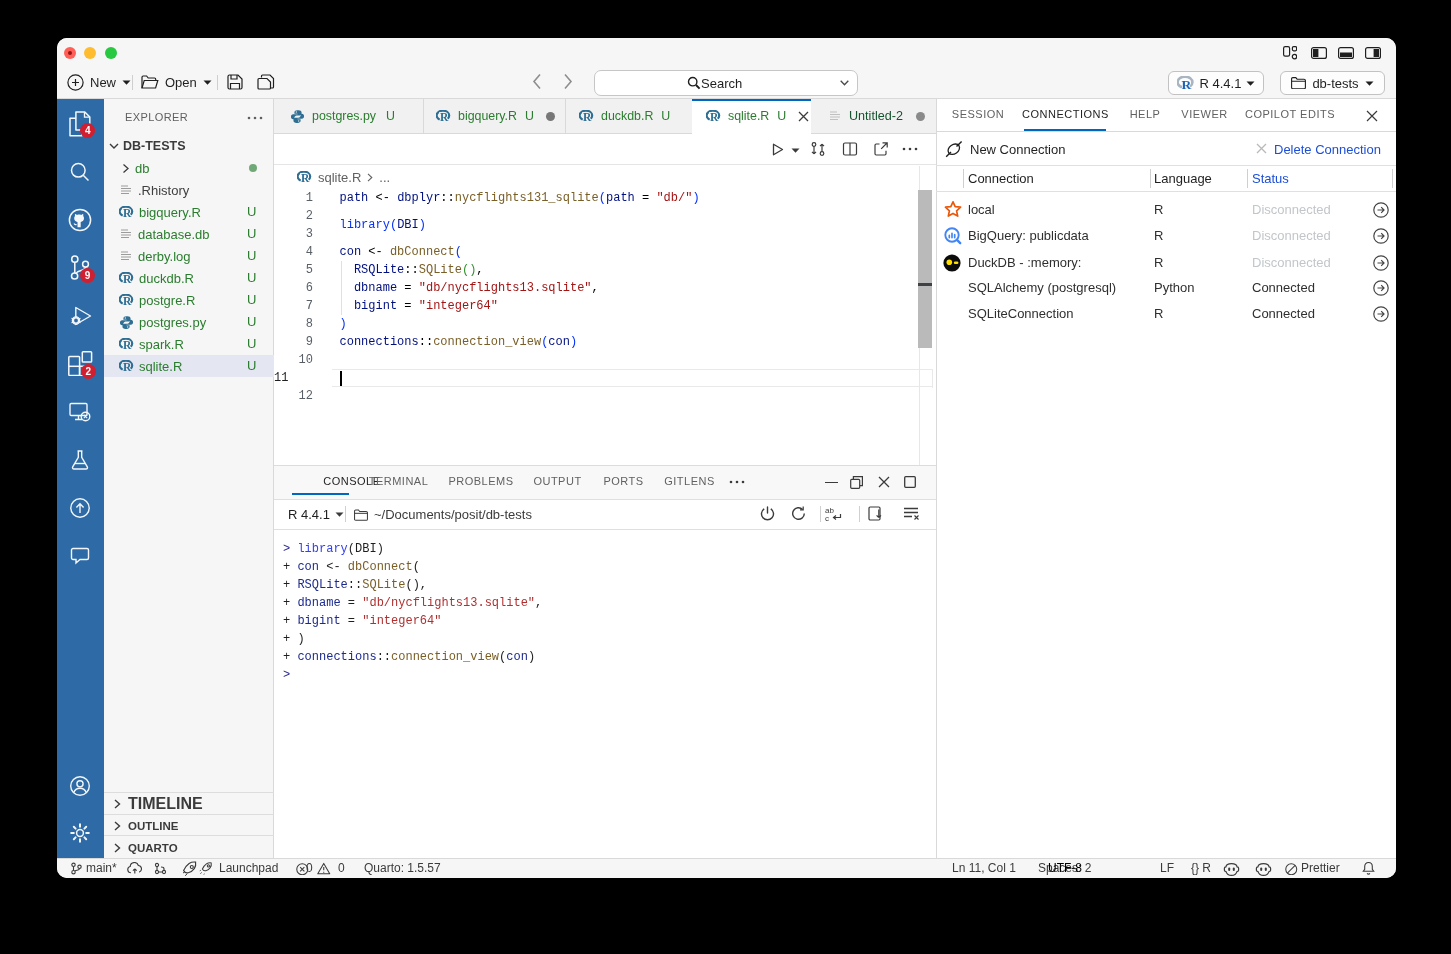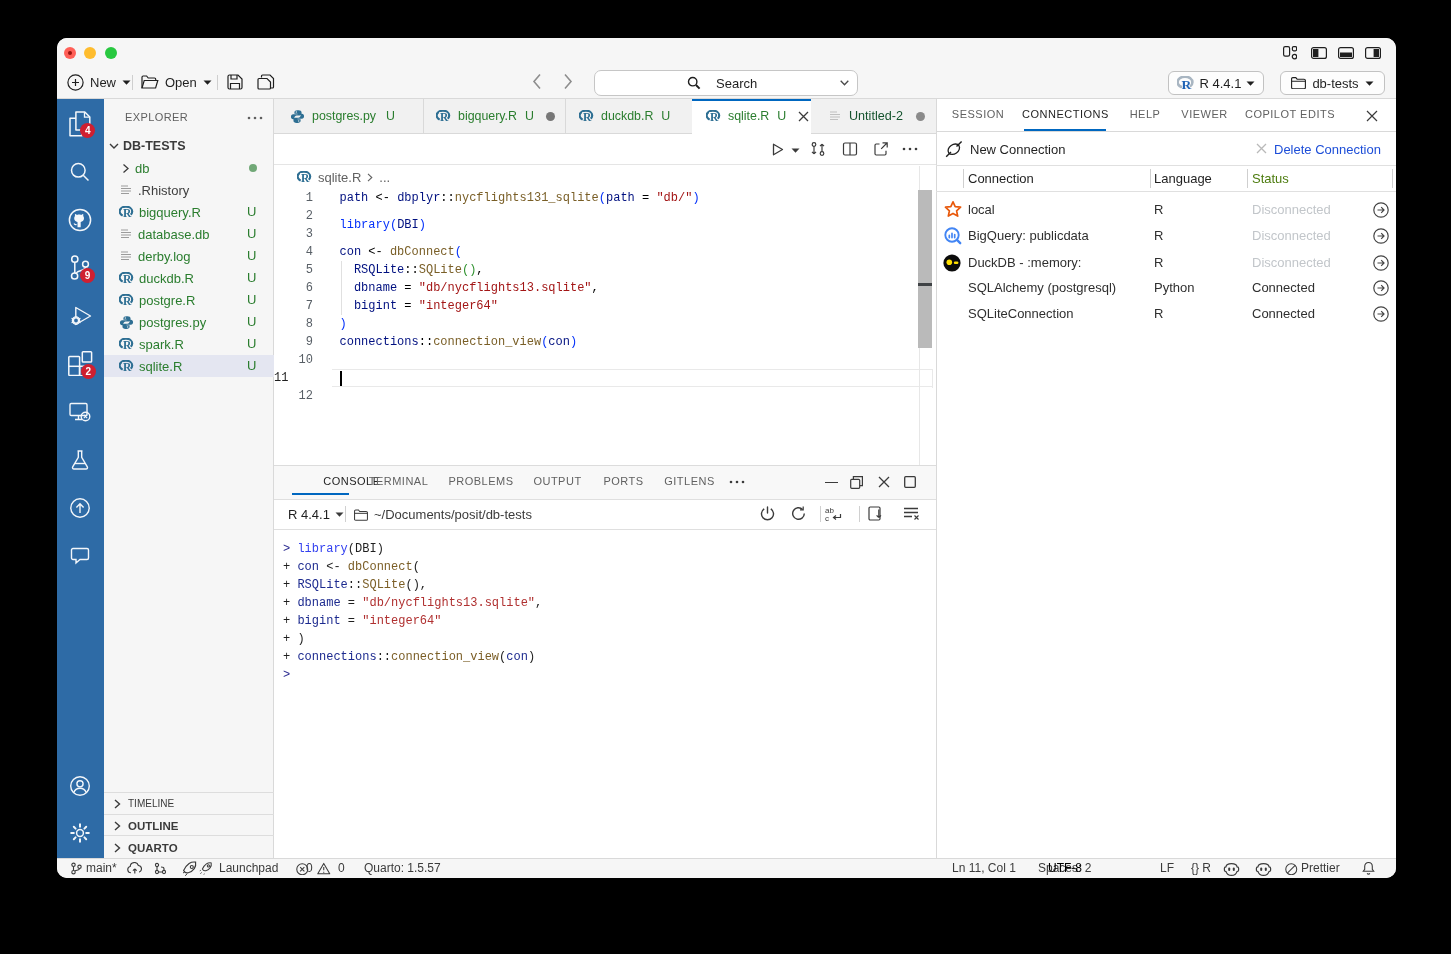--- a/index.html
+++ b/index.html
@@ -84,21 +84,21 @@
     <svg width="10" height="17" viewBox="0 0 10 17">
         <path d="M8 1.5L2 8.5L8 15.5" fill="none" stroke="#8e8e8e" stroke-width="1.6"></path>
       </svg>
   </div>
   <div class="a" style="left:506px;top:35px">
     <svg width="10" height="17" viewBox="0 0 10 17">
         <path d="M2 1.5L8 8.5L2 15.5" fill="none" stroke="#8e8e8e" stroke-width="1.6"></path>
       </svg>
   </div>
   <div class="a" style="left:537px;top:32px;width:264px;height:26px;background:#fff;border:1px solid #c6c6c6;border-radius:7px"></div>
-  <div class="a row" style="left:630px;top:32px;height:26px;gap:15px">
+  <div class="a row" style="left:630px;top:32px;height:26px;gap:0">
     <svg width="14" height="14" viewBox="0 0 14 14" fill="none" stroke="#1f1f1f" stroke-width="1.4">
         <circle cx="5.7" cy="5.7" r="4.2"></circle>
         <path d="M9 9l3.6 3.6" stroke-width="2"></path>
       </svg>
     <span class="t" style="color:#1f1f1f">Search</span>
   </div>
   <div class="a" style="left:783px;top:42px">
       <svg width="9" height="6" viewBox="0 0 9 6">
         <path d="M0.7 0.7L4.5 4.7L8.3 0.7" fill="none" stroke="#4a4a4a" stroke-width="1.3"></path>
       </svg>
@@ -308,21 +308,21 @@
     </div>
   <div class="a t" style="left:190px;top:320px;color:#2a7d2e">U</div>
 
   <div class="a" style="left:46.5px;top:753.8px;width:170.5px;height:1px;background:#ddd"></div>
   <div class="a" style="left:46.5px;top:775.9px;width:170.5px;height:1px;background:#ddd"></div>
   <div class="a" style="left:46.5px;top:797.4px;width:170.5px;height:1px;background:#ddd"></div>
   <div class="a row" style="left:57px;top:755px;height:21px;gap:7px">
       <svg width="7" height="10" viewBox="0 0 7 10">
         <path d="M1 1l4.5 4L1 9" fill="none" stroke="#3b3b3b" stroke-width="1.4"></path>
       </svg>
-      <span class="t" style="font-weight:400;font-size:10px;color:#3b3b3b">TIMELINE</span>
+      <span class="t" style="font-weight:700;font-size:16px;color:#3b3b3b">TIMELINE</span>
     </div>
   <div class="a row" style="left:57px;top:777px;height:21px;gap:7px">
       <svg width="7" height="10" viewBox="0 0 7 10">
         <path d="M1 1l4.5 4L1 9" fill="none" stroke="#3b3b3b" stroke-width="1.4"></path>
       </svg>
       <span class="t" style="font-weight:700;font-size:11.5px;color:#3b3b3b">OUTLINE</span>
     </div>
   <div class="a row" style="left:57px;top:799px;height:21px;gap:7px">
       <svg width="7" height="10" viewBox="0 0 7 10">
         <path d="M1 1l4.5 4L1 9" fill="none" stroke="#3b3b3b" stroke-width="1.4"></path>
@@ -573,21 +573,21 @@
       </svg>
     </div>
   <div class="a t" style="left:1217px;top:104px;color:#1d4ed8">Delete Connection</div>
   <div class="a" style="left:879px;top:127px;width:460px;height:1px;background:#e0e0e0"></div>
   <div class="a" style="left:905.6px;top:131px;width:1px;height:19px;background:#cfcfcf"></div>
   <div class="a" style="left:1092.7px;top:131px;width:1px;height:19px;background:#cfcfcf"></div>
   <div class="a" style="left:1190.3px;top:131px;width:1px;height:19px;background:#cfcfcf"></div>
   <div class="a" style="left:1334.6px;top:131px;width:1px;height:19px;background:#cfcfcf"></div>
   <div class="a t" style="left:911px;top:133px;color:#1f1f1f">Connection</div>
   <div class="a t" style="left:1097px;top:133px;color:#1f1f1f">Language</div>
-  <div class="a t" style="left:1195px;top:133px;color:#4d7c0f">Status</div>
+  <div class="a t" style="left:1195px;top:133px;color:#1d4ed8">Status</div>
   <div class="a" style="left:879px;top:152.5px;width:460px;height:1px;background:#e0e0e0"></div>
   <div class="a" style="left:886px;top:162.3px">
       <svg width="20" height="20" viewBox="0 0 20 20" fill="none" stroke="#e8590c" stroke-width="1.7" stroke-linejoin="round">
         <path d="M10 1.8l2.2 4.9 5.4.5-4 3.6 1.1 5.3L10 13.4l-4.7 2.7 1.1-5.3-4-3.6 5.4-.5z"></path>
       </svg>
     </div>
   <div class="a t" style="left:911px;top:164.3px;color:#2f2f2f">local</div>
   <div class="a t" style="left:1097px;top:164.3px;color:#2f2f2f">R</div>
   <div class="a t" style="left:1195px;top:164.3px;color:#c2c6ca">Disconnected</div>
   <div class="a" style="left:1316px;top:164.3px">

